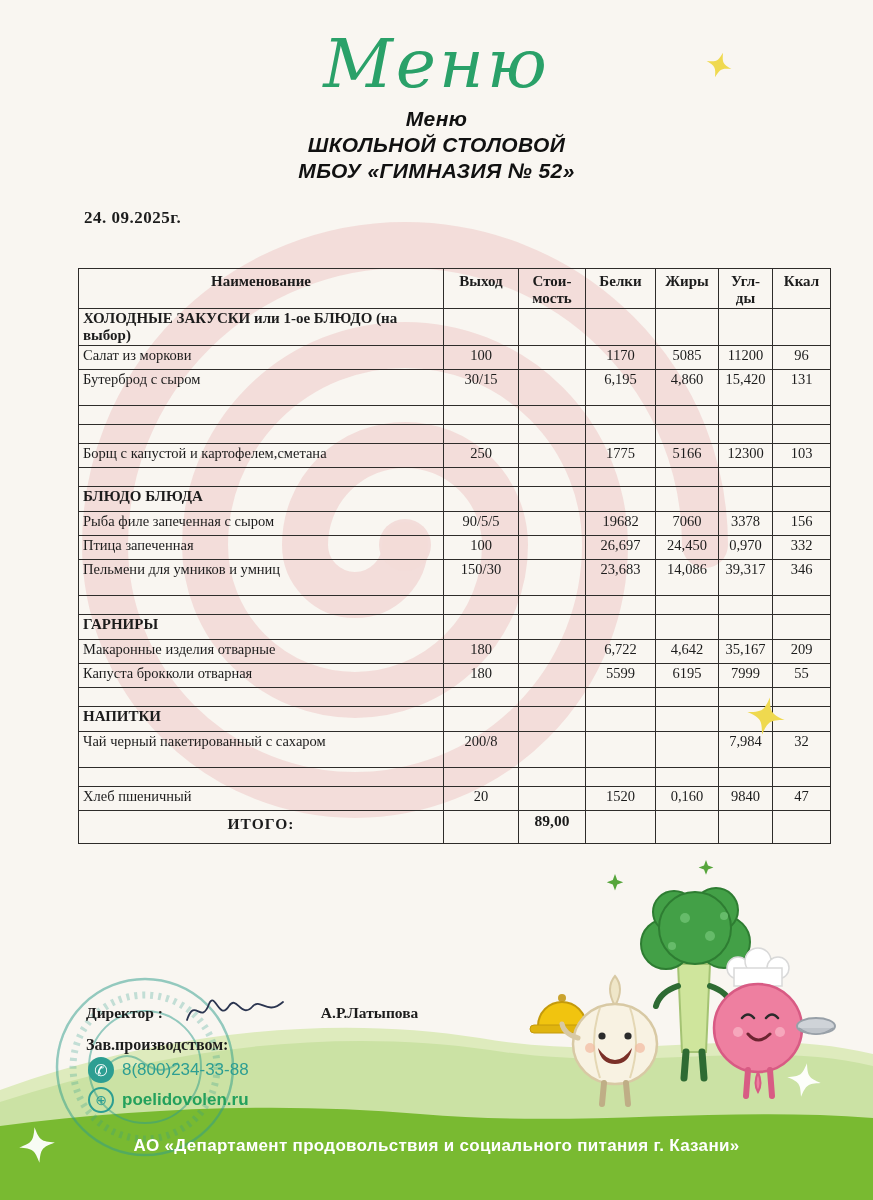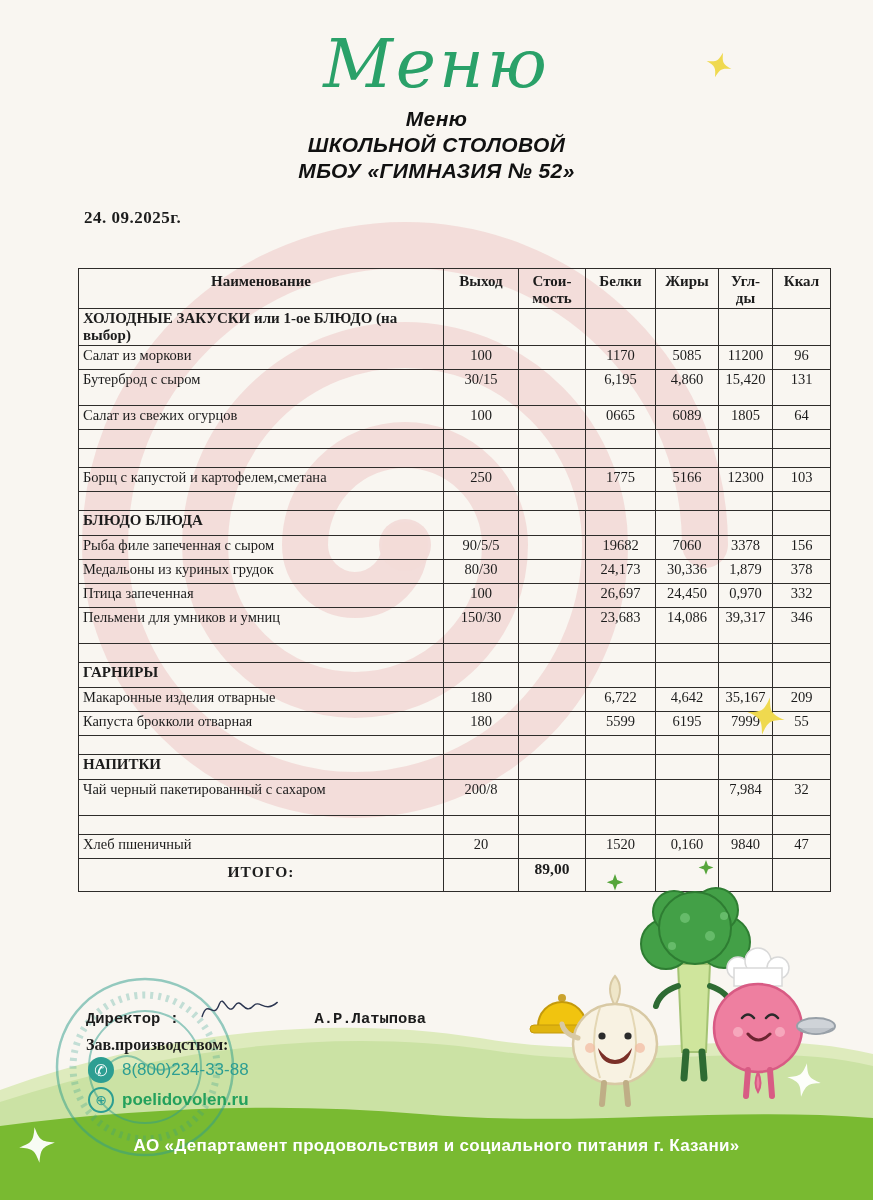--- a/index.html
+++ b/index.html
@@ -42,21 +42,21 @@
   .row-item td{height:21px;}
   .row-empty td{height:16px;}
   .row-tall td{height:33px;}
   .row-section .name-cell{font-weight:bold; font-size:15px;}
   .row-section td{height:22px;border-radius:16px;}
   .row-section .indent{padding-left:34px;}
   .row-total td{height:27px; font-weight:bold; font-size:15.5px;}
   .row-total .name-cell{text-align:center; letter-spacing:1px; padding-top:4px;}
   
   .sign-block{position:absolute; left:86px; top:998px; z-index:4; width:340px;}
-  .sig-row{display:flex; align-items:flex-end; gap:20px; height:30px;font-family:Liberation Mono, monospace;}
+  .sig-row{display:flex; align-items:center; gap:20px; height:30px;}
   .label-bold{font-weight:bold; font-size:15.5px; white-space:nowrap;}
   .director-name{font-size:15.5px; font-weight:bold; margin-left:14px;}
   .manager-label{font-weight:bold; font-size:16px; margin-top:8px;}
   .phone-row{display:flex; align-items:center; gap:8px; margin-top:3px; margin-left:2px;}
   .phone-num{color:var(--phone-teal); font-size:17px; font-family:"Liberation Sans", sans-serif;}
   .site-row{display:flex; align-items:center; gap:8px; margin-top:4px; margin-left:2px;}
   .site-text{color:var(--link-green); font-size:17px; font-weight:bold; font-family:"Liberation Sans", sans-serif;}
   .round-icon{
     width:26px; height:26px; border-radius:50%; background:var(--phone-teal);
     color:#fff; display:flex; align-items:center; justify-content:center;
@@ -142,29 +142,20 @@
         </tr>
         <tr class="row-item row-tall">
           <td class="name-cell">Бутерброд с сыром</td>
           <td class="num-cell">30/15</td>
           <td class="num-cell"></td>
           <td class="num-cell">6,195</td>
           <td class="num-cell">4,860</td>
           <td class="num-cell">15,420</td>
           <td class="num-cell">131</td>
         </tr>
-        <tr class="row-item">
-          <td class="name-cell">Салат из свежих огурцов</td>
-          <td class="num-cell">100</td>
-          <td class="num-cell"></td>
-          <td class="num-cell">0665</td>
-          <td class="num-cell">6089</td>
-          <td class="num-cell">1805</td>
-          <td class="num-cell">64</td>
-        </tr>
         <tr class="row-empty">
           <td class="name-cell"></td>
           <td class="num-cell"></td>
           <td class="num-cell"></td>
           <td class="num-cell"></td>
           <td class="num-cell"></td>
           <td class="num-cell"></td>
           <td class="num-cell"></td>
         </tr>
         <tr class="row-empty">
@@ -204,29 +195,20 @@
           <td class="num-cell"></td>
         </tr>
         <tr class="row-item">
           <td class="name-cell">Рыба филе запеченная с сыром</td>
           <td class="num-cell">90/5/5</td>
           <td class="num-cell"></td>
           <td class="num-cell">19682</td>
           <td class="num-cell">7060</td>
           <td class="num-cell">3378</td>
           <td class="num-cell">156</td>
-        </tr>
-        <tr class="row-item">
-          <td class="name-cell">Медальоны из куриных грудок</td>
-          <td class="num-cell">80/30</td>
-          <td class="num-cell"></td>
-          <td class="num-cell">24,173</td>
-          <td class="num-cell">30,336</td>
-          <td class="num-cell">1,879</td>
-          <td class="num-cell">378</td>
         </tr>
         <tr class="row-item">
           <td class="name-cell">Птица запеченная</td>
           <td class="num-cell">100</td>
           <td class="num-cell"></td>
           <td class="num-cell">26,697</td>
           <td class="num-cell">24,450</td>
           <td class="num-cell">0,970</td>
           <td class="num-cell">332</td>
         </tr>

